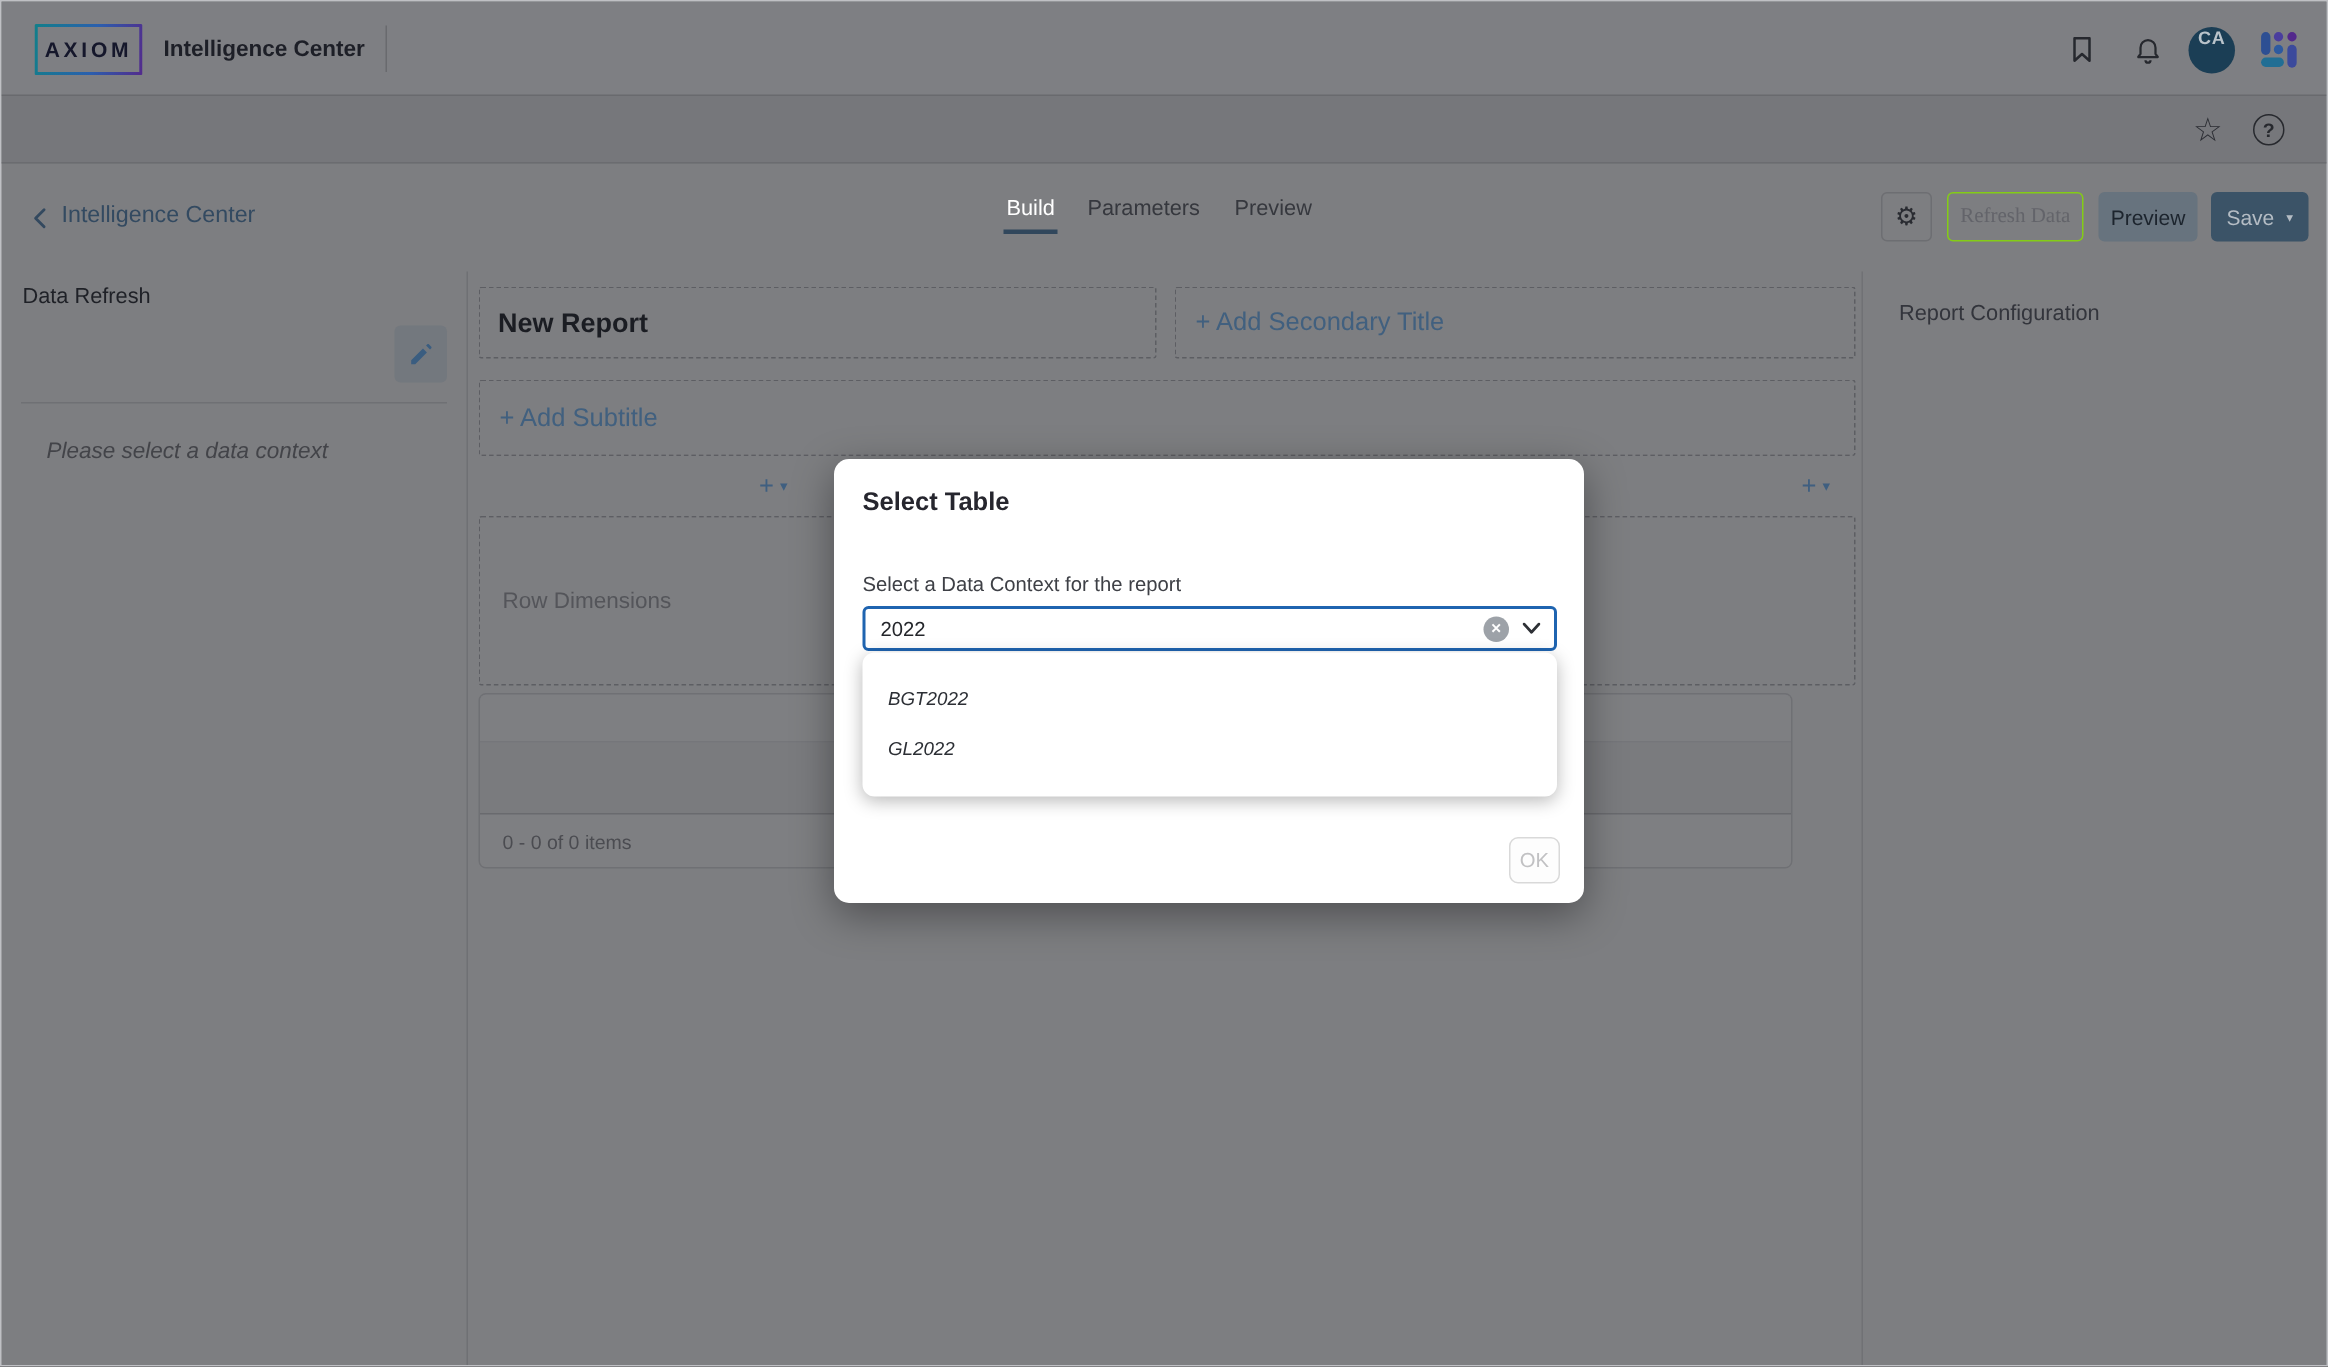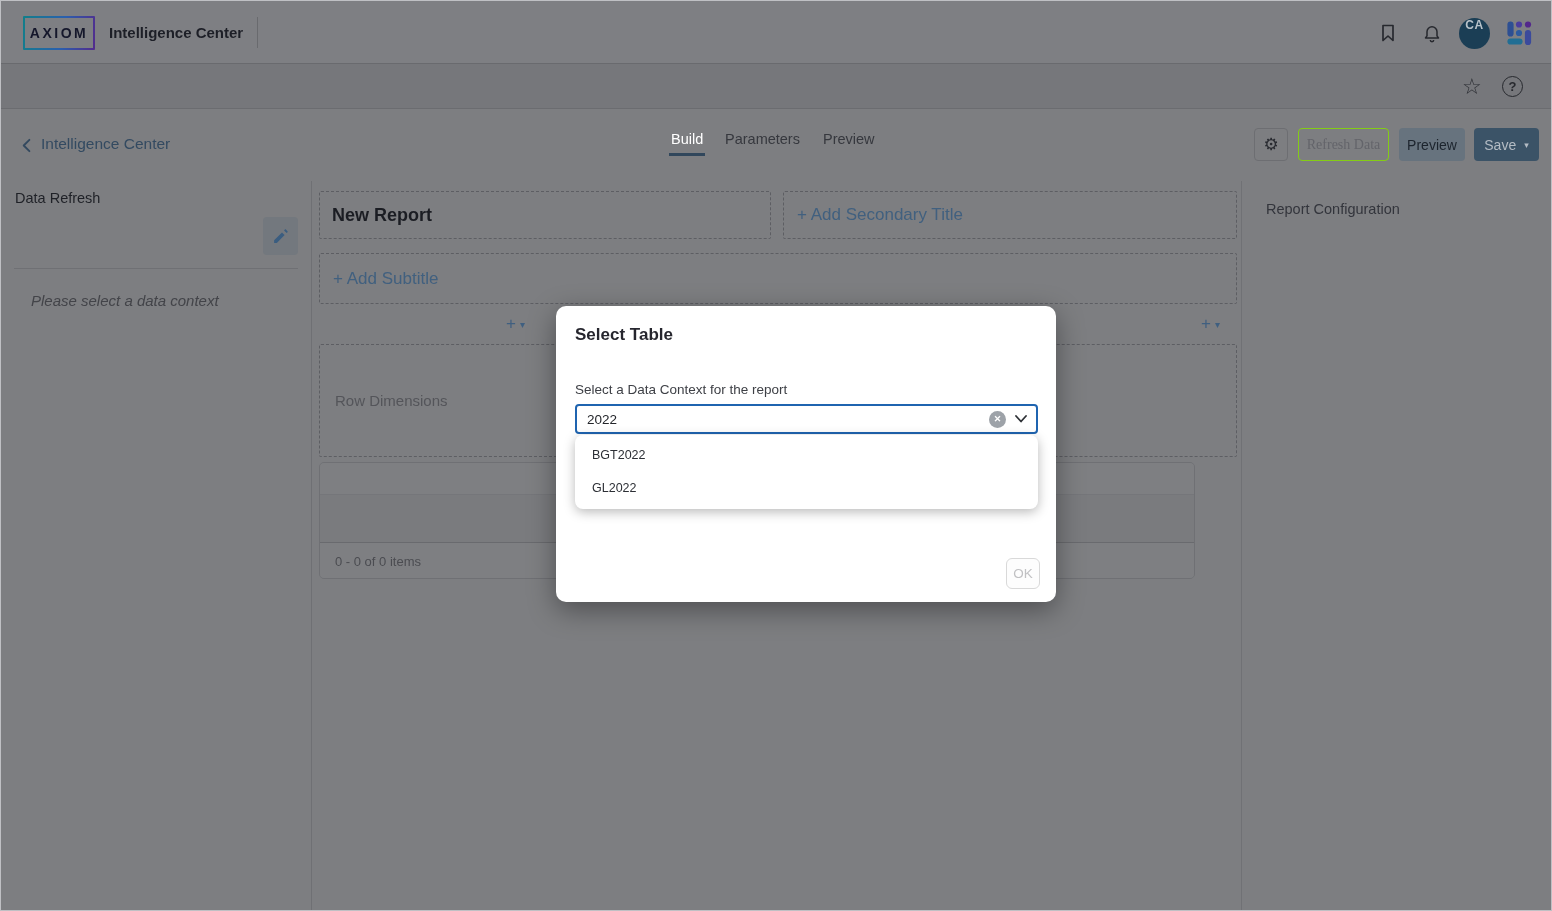--- a/index.html
+++ b/index.html
@@ -94,21 +94,21 @@
   #modal-field-label{ left:19px; top:76px; font-size:13.5px; color:#3e4046; }
   #combo{ left:19px; top:98px; width:463px; height:30px; border:2px solid #1f64b0; border-radius:4px;
           display:flex; align-items:center; }
   #combo-input{ flex:1; height:100%; border:none; outline:none; background:transparent;
                 padding:0 10px; font-family:inherit; font-size:13.5px; color:#24262b; }
   #combo-clear{ width:17px; height:17px; border-radius:50%; background:#9da2a8; color:#ffffff;
                 font-size:9px; font-weight:bold; display:flex; align-items:center; justify-content:center;
                 margin-right:9px; line-height:1; }
   #combo-chevron{ margin-right:9px; display:flex; }
   #dropdown{ left:19px; top:129px; width:463px; background:#ffffff; border-radius:8px;
-             box-shadow:0 3px 12px rgba(0,0,0,0.28); padding:4px 0; z-index:11; }
+             box-shadow:0 3px 12px rgba(0,0,0,0.28); padding:15px 0; z-index:11;font-style:italic; }
   .option{ height:33px; line-height:33px; padding-left:17px; font-size:12.5px; color:#2c2f35; }
   #ok-btn{ left:450px; top:252px; width:34px; height:31px; border:1px solid #d9d9d9; border-radius:6px;
            background:#fdfdfd; color:#c1c1c3; font-size:13.5px; font-weight:500;
            display:flex; align-items:center; justify-content:center; }
 
   svg{ display:block; }
 </style>
 </head>
 <body>
 

